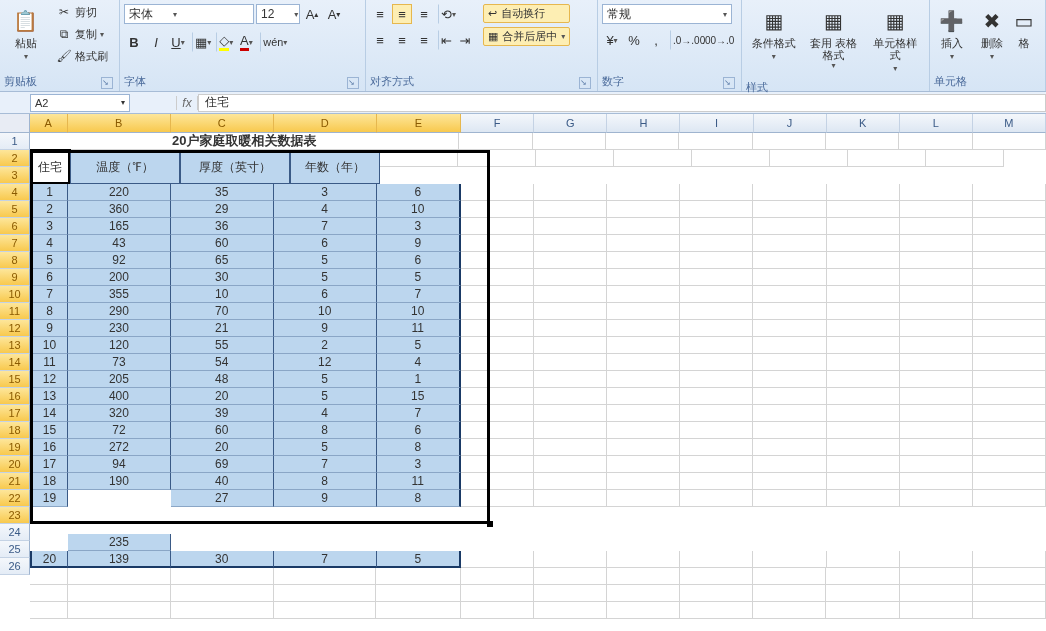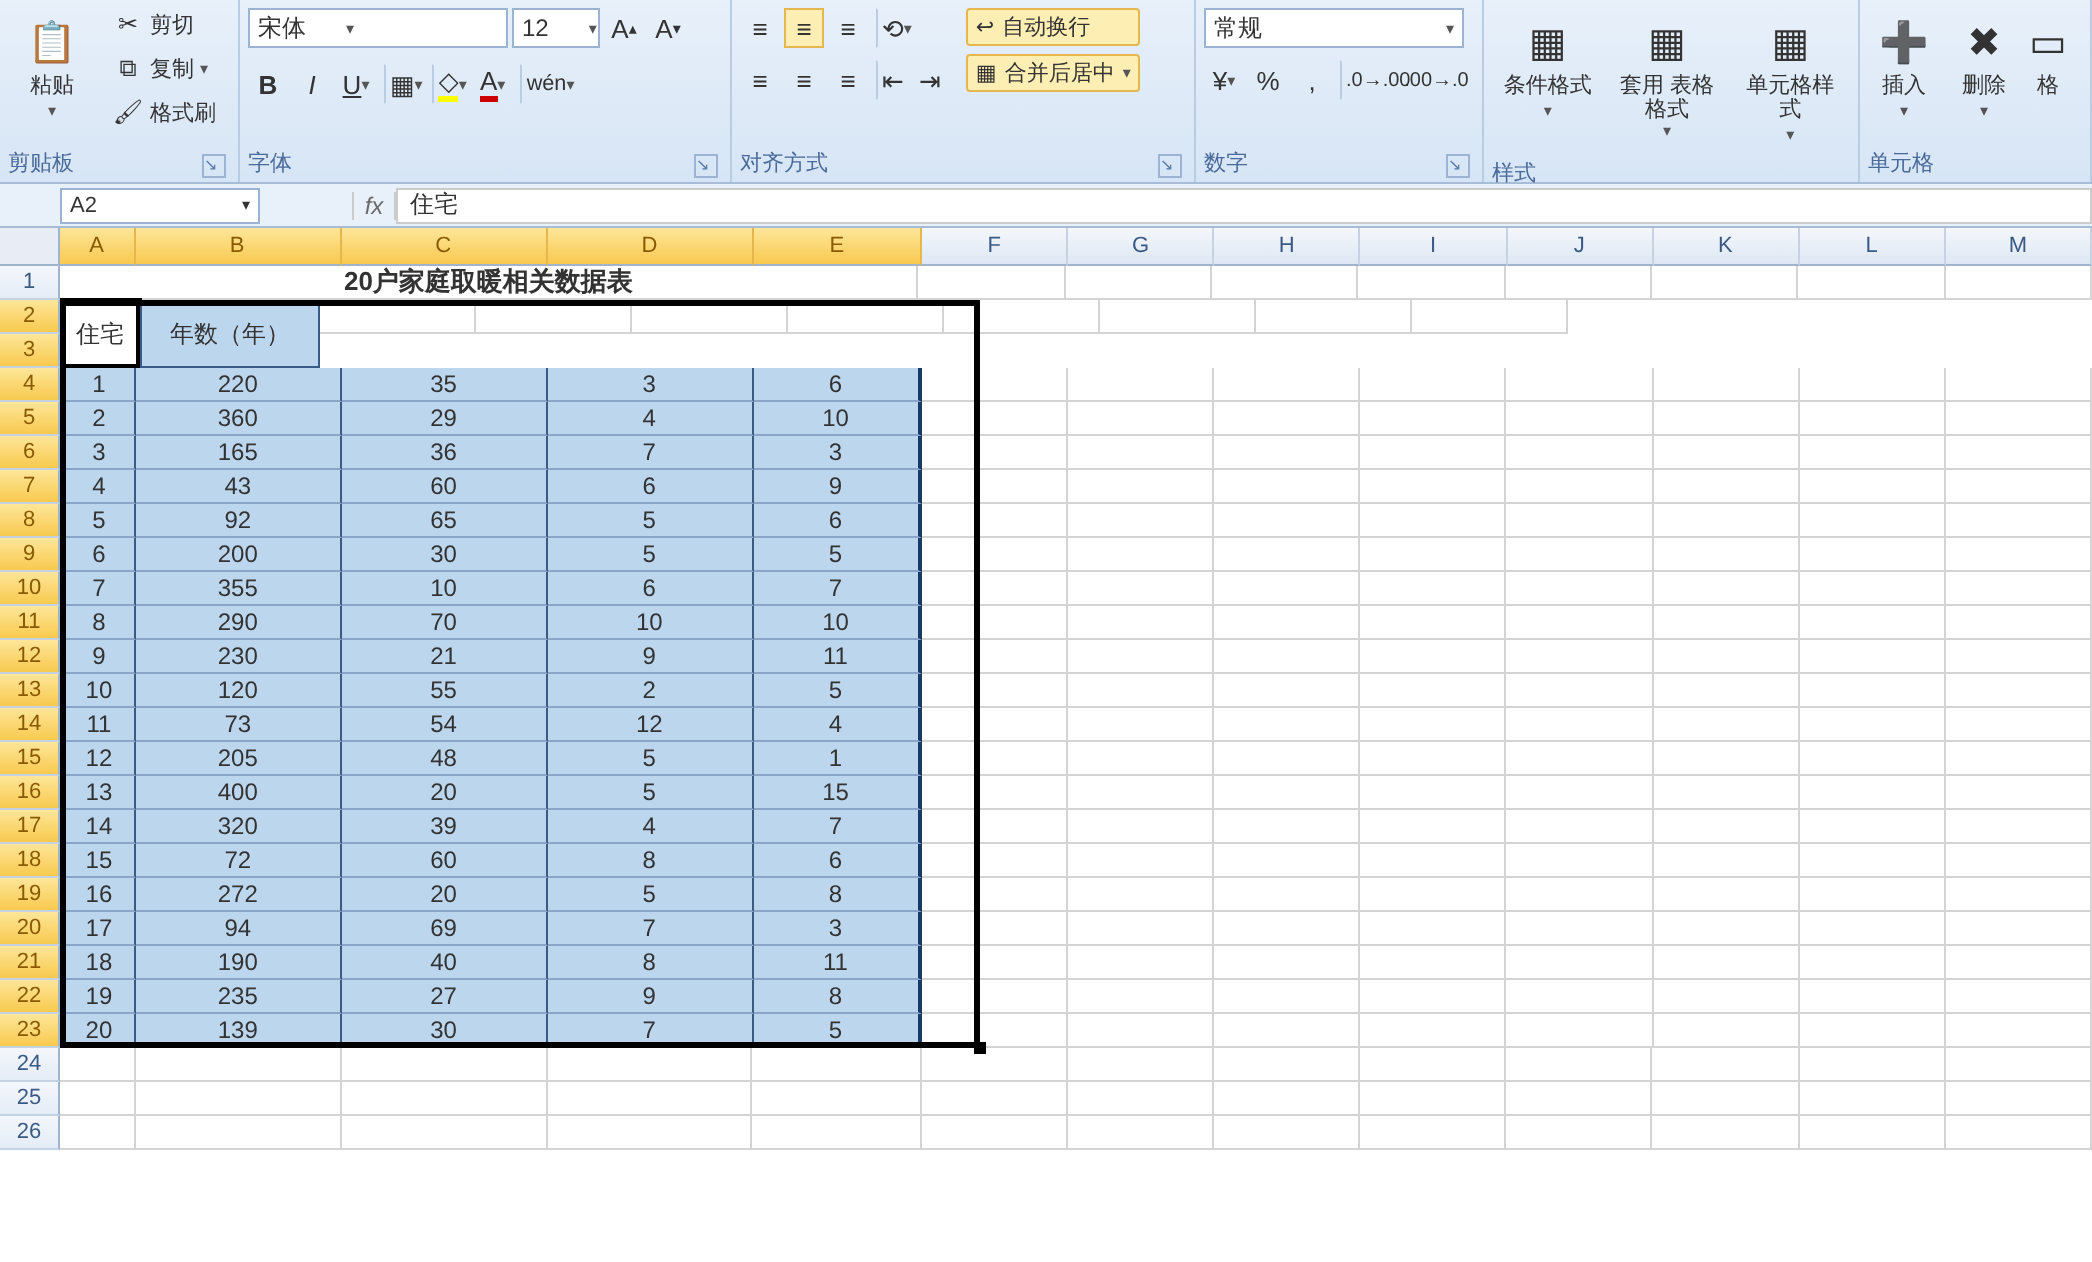--- a/index.html
+++ b/index.html
@@ -280,20 +280,22 @@
           <div class="cell" style="width: 78px;"></div>
           <div class="cell" style="width: 78px;"></div>
           <div class="cell" style="width: 78px;"></div>
           <div class="cell" style="width: 78px;"></div>
           <div class="cell" style="width: 78px;"></div>
           <div class="cell" style="width: 78px;"></div>
           <div class="cell" style="width: 78px;"></div>
         </div>
         <div style="display: flex; height: 34px;">
           <div class="cell hdr active-cell" style="width: 40px; height: 34px; background: rgb(255, 255, 255);">住宅</div>
+          <div class="cell hdr" style="width: 110px; height: 34px;">温度（℉）</div>
+          <div class="cell hdr" style="width: 110px; height: 34px;">厚度（英寸）</div>
           <div class="cell hdr" style="width: 90px; height: 34px;">年数（年）</div>
           <div class="cell" style="width: 78px;"></div>
           <div class="cell" style="width: 78px;"></div>
           <div class="cell" style="width: 78px;"></div>
           <div class="cell" style="width: 78px;"></div>
           <div class="cell" style="width: 78px;"></div>
           <div class="cell" style="width: 78px;"></div>
           <div class="cell" style="width: 78px;"></div>
           <div class="cell" style="width: 78px;"></div>
         </div>
@@ -563,21 +565,21 @@
           <div class="cell" style="width: 78px;"></div>
           <div class="cell" style="width: 78px;"></div>
           <div class="cell" style="width: 78px;"></div>
           <div class="cell" style="width: 78px;"></div>
           <div class="cell" style="width: 78px;"></div>
           <div class="cell" style="width: 78px;"></div>
           <div class="cell" style="width: 78px;"></div>
         </div>
         <div style="display: flex;">
           <div class="cell data" style="width: 40px; border-left: 2px solid rgb(26, 58, 102);">19</div>
-          <div class="cell data" style="width: 110px;">235</div>
+          <div class="cell data" style="width: 110px; margin-top: 44px;">235</div>
           <div class="cell data" style="width: 110px;">27</div>
           <div class="cell data" style="width: 110px;">9</div>
           <div class="cell data" style="width: 90px; border-right: 2px solid rgb(26, 58, 102);">8</div>
           <div class="cell" style="width: 78px;"></div>
           <div class="cell" style="width: 78px;"></div>
           <div class="cell" style="width: 78px;"></div>
           <div class="cell" style="width: 78px;"></div>
           <div class="cell" style="width: 78px;"></div>
           <div class="cell" style="width: 78px;"></div>
           <div class="cell" style="width: 78px;"></div>

